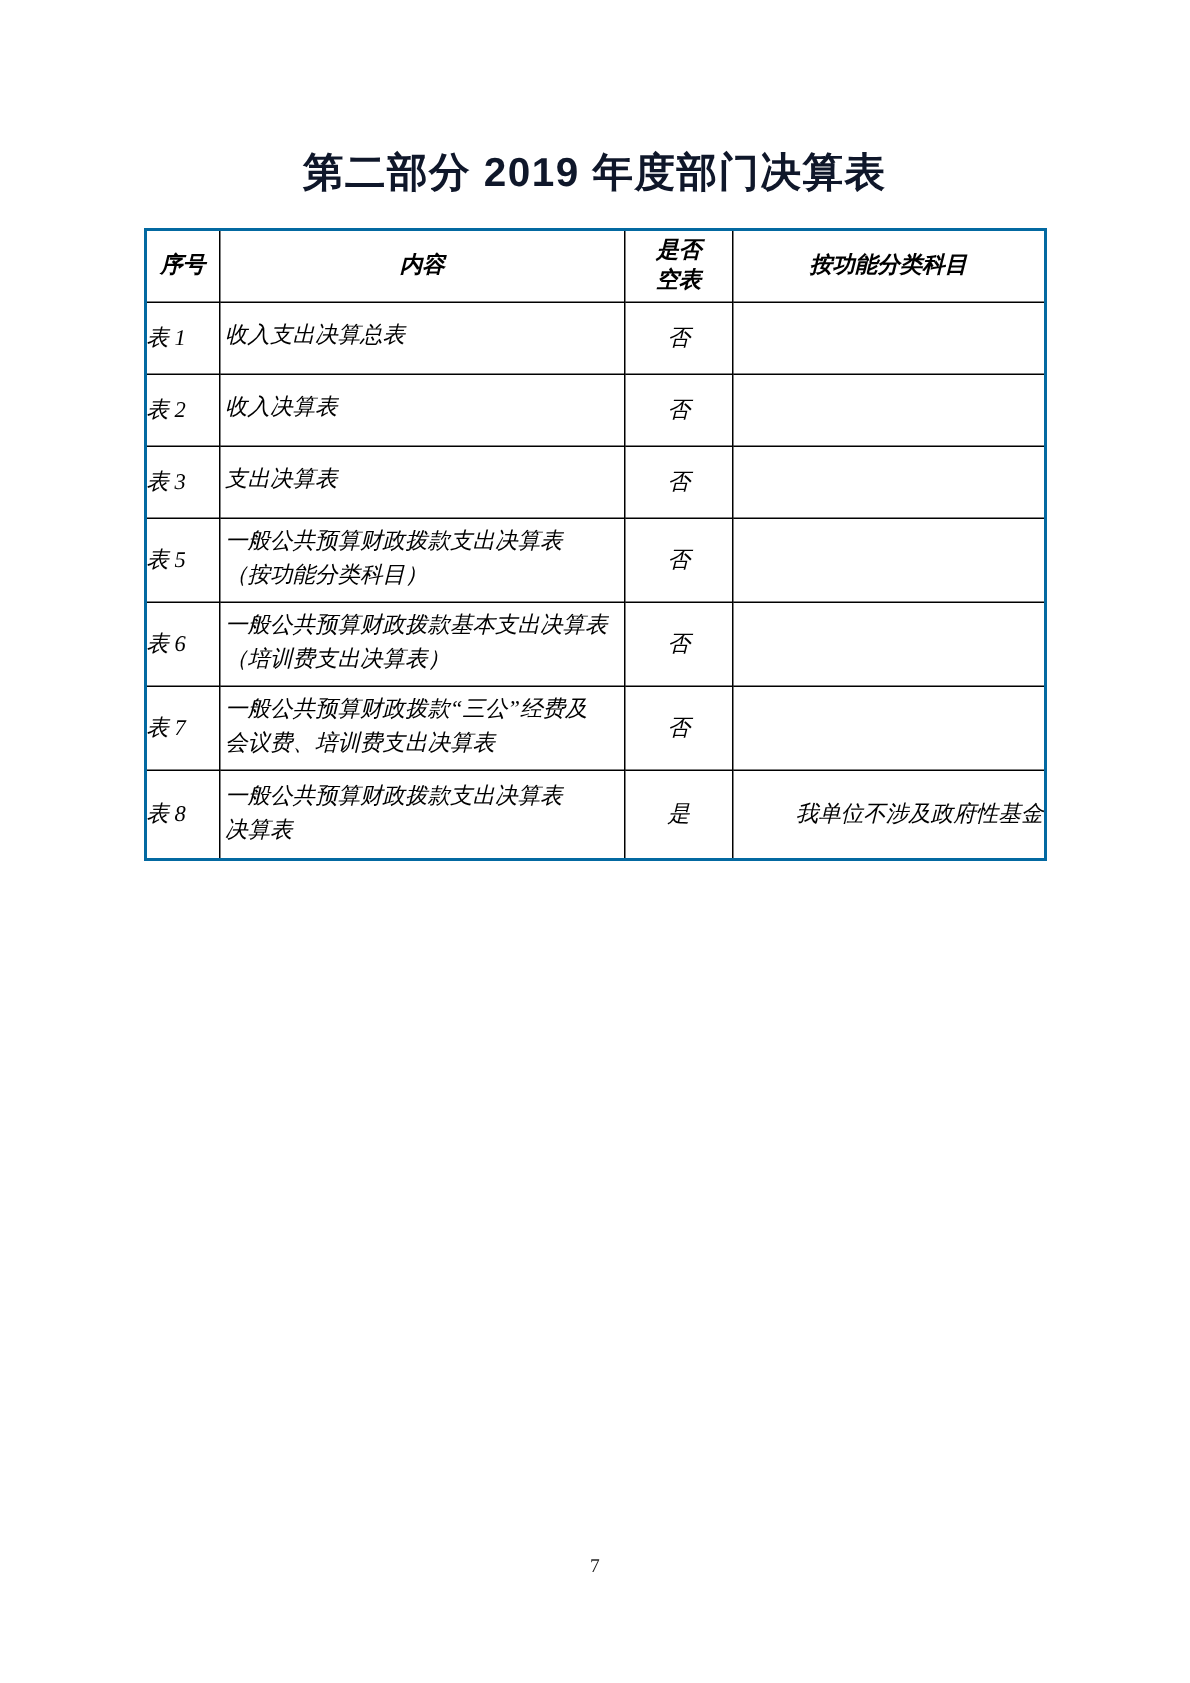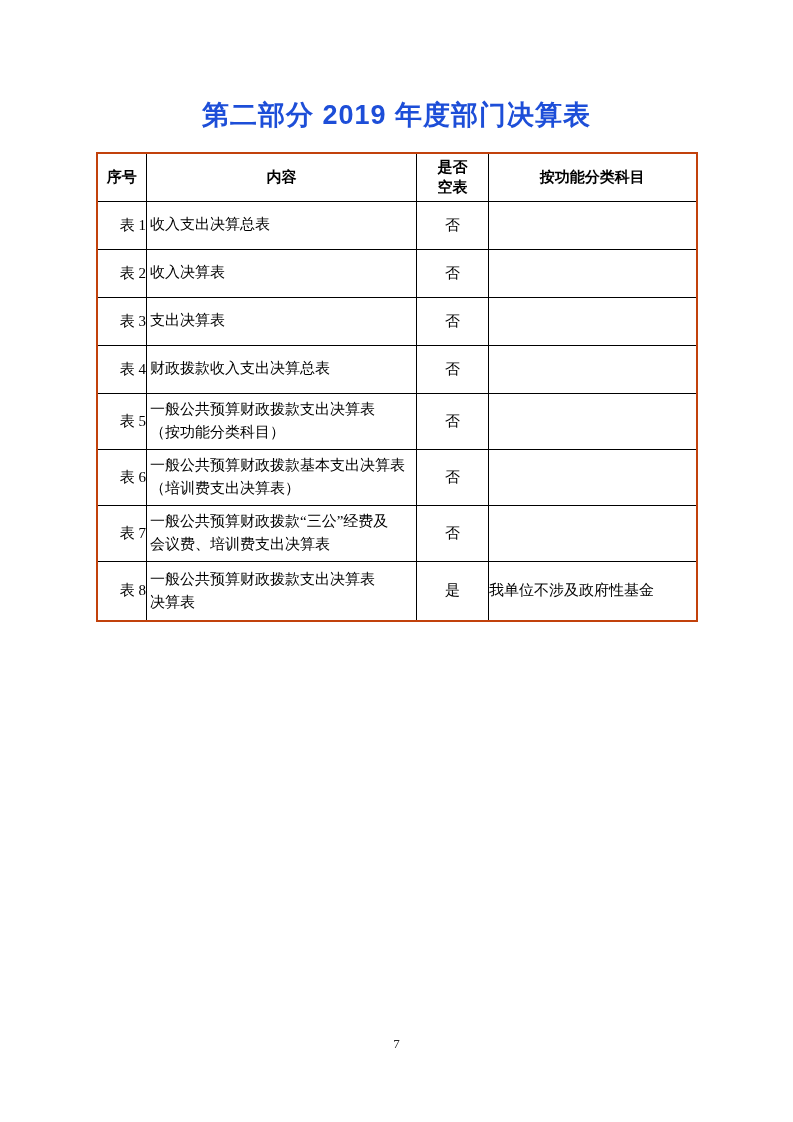--- a/index.html
+++ b/index.html
@@ -18,61 +18,62 @@
     overflow: hidden;
   }
   .doc-title {
     margin: 0;
     padding-top: 97px;
     text-align: center;
     font-family: "Liberation Sans", "DejaVu Sans", sans-serif;
     font-weight: bold;
     font-size: 27px;
     letter-spacing: 1px;
-    color: #1d4ed8;
+    color: #0f172a;
   }
   table.decision-table {
     width: 600px;
     margin: 19px auto 0 auto;
     border-collapse: collapse;
     table-layout: fixed;
-    border: 2px solid #c2410c;
+    border: 2px solid #0369a1;
     font-size: 15px;
+    font-style: italic;
   }
   .decision-table th,
   .decision-table td {
     border: 1px solid #000000;
     padding: 0;
     vertical-align: middle;
     overflow: hidden;
   }
   .decision-table th {
     font-weight: bold;
     text-align: center;
     white-space: pre-line;
     line-height: 1.35;
   }
   tr.h-header { height: 48px; }
   tr.h-short  { height: 48px; }
   tr.h-mid    { height: 56px; padding-left: 20px; }
   tr.h-tall   { height: 60px; }
   td.cell-seq {
-    text-align: right;
+    text-align: left;
   }
   td.cell-content {
     text-align: left;
     padding: 2px 2px 2px 3px;
     white-space: pre-line;
     line-height: 1.55;
   }
   td.cell-empty {
     text-align: center;
   }
   td.cell-reason {
-    text-align: left;
+    text-align: right;
   }
   .page-number {
     position: absolute;
     left: 0;
     right: 0;
     top: 1036px;
     text-align: center;
     font-size: 13px;
     color: #222222;
   }
@@ -112,26 +113,20 @@
         <td class="cell-content">收入决算表</td>
         <td class="cell-empty">否</td>
         <td class="cell-reason"></td>
       </tr>
       <tr class="h-short">
         <td class="cell-seq">表 3</td>
         <td class="cell-content">支出决算表</td>
         <td class="cell-empty">否</td>
         <td class="cell-reason"></td>
       </tr>
-      <tr class="h-short">
-        <td class="cell-seq">表 4</td>
-        <td class="cell-content">财政拨款收入支出决算总表</td>
-        <td class="cell-empty">否</td>
-        <td class="cell-reason"></td>
-      </tr>
       <tr class="h-mid">
         <td class="cell-seq">表 5</td>
         <td class="cell-content">一般公共预算财政拨款支出决算表
 （按功能分类科目）</td>
         <td class="cell-empty">否</td>
         <td class="cell-reason"></td>
       </tr>
       <tr class="h-mid">
         <td class="cell-seq">表 6</td>
         <td class="cell-content">一般公共预算财政拨款基本支出决算表

